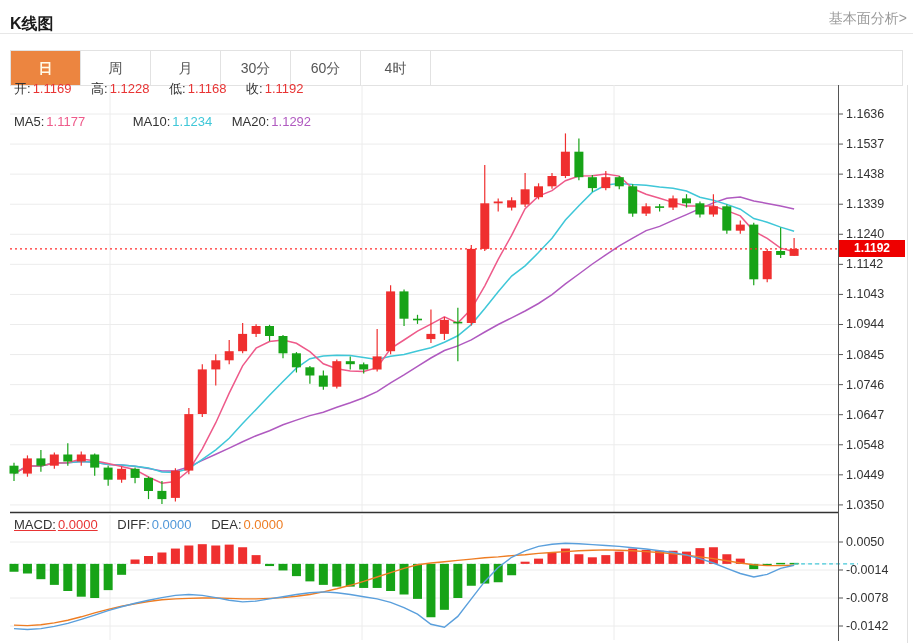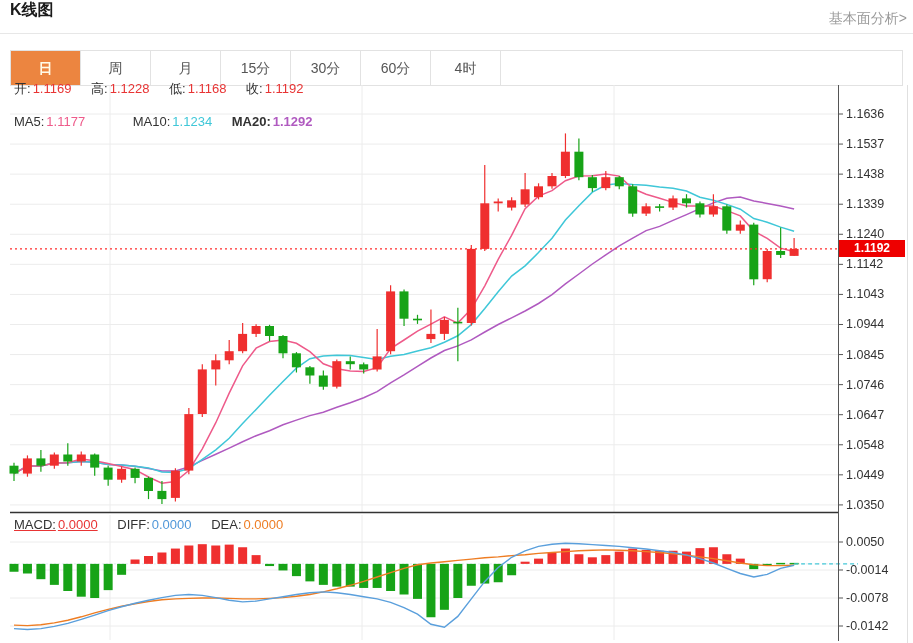--- a/index.html
+++ b/index.html
@@ -1,18 +1,18 @@
 <!DOCTYPE html>
 <html><head>
 <meta charset="utf-8">
 <style>
   html,body{margin:0;padding:0;background:#fff;}
   .page{position:relative;width:913px;height:643px;background:#fff;overflow:hidden;
         font-family:"Liberation Sans","DejaVu Sans",sans-serif;}
-  .page-title{position:absolute;left:10px;top:0;font-size:16px;font-weight:bold;color:#1a1a1a;}
+  .page-title{position:absolute;left:10px;top:14px;font-size:16px;font-weight:bold;color:#1a1a1a;}
   .top-divider{position:absolute;left:0;top:33px;width:913px;height:1px;background:#e7e7e7;}
   .top-link{position:absolute;right:6px;top:10px;font-size:14px;color:#999;cursor:pointer;}
   .tab-strip{position:absolute;left:10px;top:50px;width:893px;height:36px;display:flex;
              border:1px solid #e2e2e2;box-sizing:border-box;background:#fff;}
   .tab{width:70px;height:34px;line-height:34px;text-align:center;font-size:14px;color:#555;
        border-right:1px solid #e2e2e2;cursor:pointer;box-sizing:border-box;}
   .tab.active{color:#fffbe8;font-weight:bold;}
   .tab-filler{flex:1;}
   .chart-svg{position:absolute;left:0;top:0;width:913px;height:643px;}
   .legend{position:absolute;font-size:13px;white-space:nowrap;}
@@ -33,21 +33,20 @@
 <div class="page">
 
   <div class="page-title">K线图</div>
   <div class="top-link">基本面分析&gt;</div>
   <div class="top-divider"></div>
 
   <div class="tab-strip">
     <div class="tab active" style="background: rgb(236, 133, 64);">日</div>
     <div class="tab">周</div>
     <div class="tab">月</div>
-    <div class="tab">15分</div>
     <div class="tab">30分</div>
     <div class="tab">60分</div>
     <div class="tab">4时</div>
     <div class="tab-filler"></div>
   </div>
 
   <svg class="chart-svg" id="chart" width="913" height="643" viewBox="0 0 913 643">
       <line x1="10" y1="114" x2="838" y2="114" stroke="#ececec" stroke-width="1"></line>
       <line x1="10" y1="144.07" x2="838" y2="144.07" stroke="#ececec" stroke-width="1"></line>
       <line x1="10" y1="174.14" x2="838" y2="174.14" stroke="#ececec" stroke-width="1"></line>
@@ -300,21 +299,21 @@
   <div class="legend legend-ohlc">
     <span class="pair"><span class="lbl">开:</span><span class="val">1.1169</span></span>
     <span class="pair"><span class="lbl">高:</span><span class="val">1.1228</span></span>
     <span class="pair"><span class="lbl">低:</span><span class="val">1.1168</span></span>
     <span class="pair"><span class="lbl">收:</span><span class="val">1.1192</span></span>
   </div>
 
   <div class="legend legend-ma">
     <span class="pair ma ma5" style="color: rgb(238, 90, 138);"><span class="lbl">MA5:</span><span class="val">1.1177</span></span>
     <span class="pair ma ma10" style="color: rgb(63, 199, 216); padding-left: 28px;"><span class="lbl">MA10:</span><span class="val">1.1234</span></span>
-    <span class="pair ma ma20" style="color: rgb(176, 90, 192); font-weight: bold;"><span class="lbl">MA20:</span><span class="val">1.1292</span></span>
+    <span class="pair ma ma20" style="color: rgb(176, 90, 192);"><span class="lbl">MA20:</span><span class="val">1.1292</span></span>
   </div>
 
   <div class="legend legend-macd">
     <span class="pair macd0" style="color: rgb(232, 52, 52); text-decoration: underline;"><span class="lbl">MACD:</span><span class="val">0.0000</span></span>
     <span class="pair macd1" style="color: rgb(79, 151, 217);"><span class="lbl">DIFF:</span><span class="val">0.0000</span></span>
     <span class="pair macd2" style="color: rgb(238, 125, 35);"><span class="lbl">DEA:</span><span class="val">0.0000</span></span>
   </div>
 
   <div class="price-badge" style="background: rgb(238, 0, 0); top: 240px;">1.1192</div>
   <div class="right-edge"></div>

